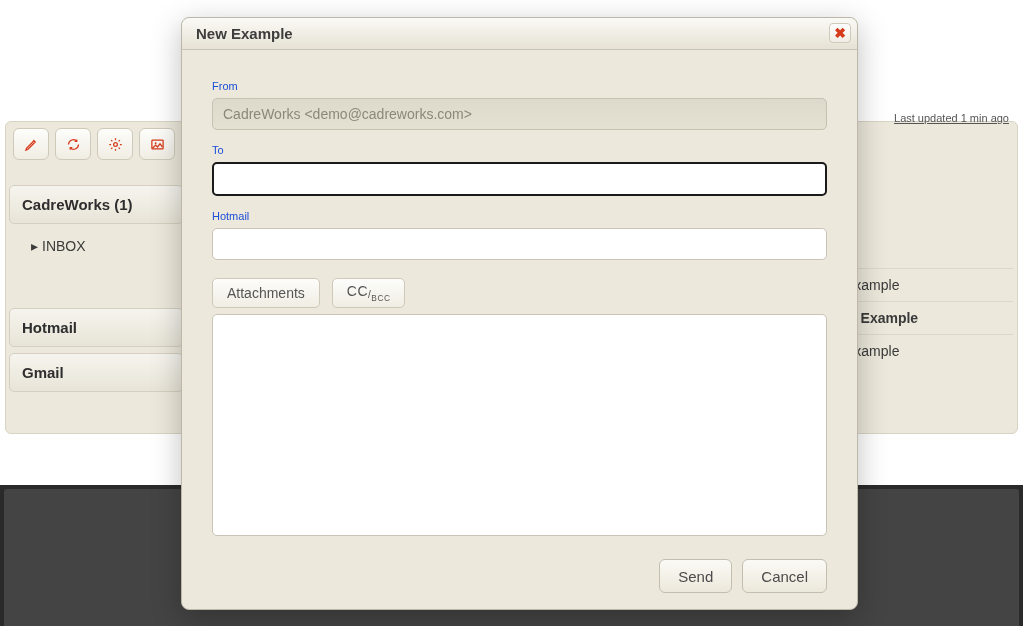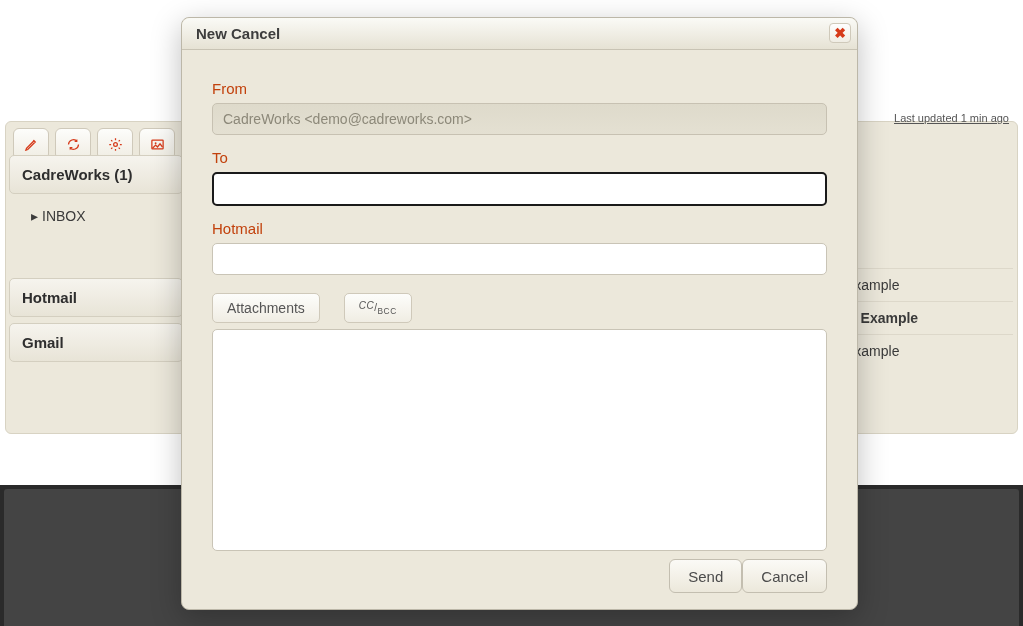--- a/index.html
+++ b/index.html
@@ -3,48 +3,48 @@
 <meta charset="utf-8">
 <style>
   html,body{margin:0;padding:0;width:1023px;height:626px;font-family:"Helvetica Neue",Helvetica,Arial,sans-serif;background:#fff;overflow:hidden;}
   *{box-sizing:border-box;}
   .page{position:relative;width:1023px;height:626px;}
   .bg-region{position:absolute;left:5px;top:121px;right:5px;height:313px;background:#ece8db;border:1px solid #d8d3c3;border-radius:6px;}
   .toolbar{position:absolute;left:9px;top:124px;display:flex;gap:6px;padding:4px;}
   .tool-btn{width:36px;height:32px;border:1px solid #cfc9ba;border-radius:6px;background:linear-gradient(#fdfdfb,#f0ede3);display:flex;align-items:center;justify-content:center;cursor:pointer;}
   .tool-btn svg{width:15px;height:15px;}
   .last-updated{position:absolute;right:14px;top:112px;font-size:11px;color:#555;text-decoration:underline;}
-  .sidebar{position:absolute;left:9px;top:155px;width:174px;}
+  .sidebar{position:absolute;left:9px;top:185px;width:174px;}
   .acct-head{background:linear-gradient(#f6f4ee,#e8e4d7);border:1px solid #d4cfc0;border-radius:5px;padding:10px 12px;font-weight:700;font-size:15px;color:#2e2e2e;margin-top:6px;cursor:pointer;}
   .acct-head.first{margin-top:0;}
   .folder{padding:14px 22px;font-size:14px;color:#3b3b3b;display:flex;align-items:center;cursor:pointer;}
   .folder .tri{margin-right:4px;}
   .maillist{position:absolute;right:10px;top:168px;width:168px;line-height:1;}
   .mail-head{height:100px;}
   .mail-row{height:33px;padding-top:9px;font-size:14px;color:#3a3a3a;border-top:1px solid #ddd8ca;}
   .mail-row.bold{font-weight:700;}
   .footer-bar{position:absolute;left:0;right:0;top:485px;height:141px;background:#2a2a2a;}
   .footer-inner{position:absolute;left:4px;right:4px;top:4px;bottom:0;background:#444;border-radius:3px 3px 0 0;}
   
   .modal{position:absolute;left:181px;top:17px;width:677px;height:593px;background:#ece8db;border:1px solid #bcb7a8;border-radius:8px;box-shadow:0 8px 30px rgba(0,0,0,.25);}
   .modal-titlebar{height:32px;background:linear-gradient(#fafaf6,#e6e2d4);border-bottom:1px solid #c8c3b4;border-radius:8px 8px 0 0;display:flex;align-items:center;padding:0 14px;position:relative;}
   .modal-title{font-size:15px;font-weight:600;color:#3d3d3d;}
   .modal-close{position:absolute;right:6px;top:5px;width:22px;height:20px;border:1px solid #cfc9ba;border-radius:4px;background:linear-gradient(#fefefe,#f0ede4);display:flex;align-items:center;justify-content:center;color:#d63a1a;font-weight:700;font-size:14px;line-height:1;cursor:pointer;}
   .modal-body{padding:30px 30px 0;}
-  .frm-label{font-size:15px;color:#c2410c;margin-bottom:6px;}
+  .frm-label{font-size:11px;color:#1d4ed8;margin-bottom:6px;}
   .frm-input{width:100%;height:32px;border:1px solid #c9c4b6;border-radius:5px;padding:0 10px;font-size:14px;color:#555;background:#fff;}
   .frm-input.readonly{background:linear-gradient(#dedacb,#e4e0d2);color:#8c8879;border-color:#c7c1b2;}
   .frm-input.focus{border:2px solid #1a1a1a;height:34px;}
   .row{margin-bottom:14px;}
-  .btn-row{display:flex;gap:24px;margin-top:18px;margin-bottom:6px;}
+  .btn-row{display:flex;gap:12px;margin-top:18px;margin-bottom:6px;}
   .small-btn{height:30px;padding:0 14px;border:1px solid #cfc9ba;border-radius:5px;background:linear-gradient(#fdfdfb,#f0ede3);font-size:14px;color:#555;display:flex;align-items:center;cursor:pointer;}
   .small-btn .ccbcc{font-size:10px;letter-spacing:.5px;}
-  .small-btn .ccbcc sup{font-size:10px;vertical-align:2px;font-style:italic;}
+  .small-btn .ccbcc sup{font-size:14px;vertical-align:2px;}
   .body-area{width:100%;height:222px;border:1px solid #c9c4b6;border-radius:5px;background:#fff;padding:8px;font-size:14px;resize:none;}
-  .modal-footer{position:absolute;right:30px;bottom:16px;display:flex;justify-content:space-between;}
+  .modal-footer{position:absolute;right:30px;bottom:16px;display:flex;gap:10px;justify-content:space-between;}
   .action-btn{height:34px;padding:0 18px;border:1px solid #c3beb0;border-radius:6px;background:linear-gradient(#fbfaf6,#ece8db);font-size:15px;color:#4b4b4b;cursor:pointer;}
 </style>
 </head>
 <body>
 <div class="page">
 
 <div class="bg-region"></div>
 
 <div class="toolbar">
   <div class="tool-btn">
@@ -91,21 +91,21 @@
   <div class="mail-row bold">je Example</div>
   <div class="mail-row">Example</div>
 </div>
 
 <div class="footer-bar">
   <div class="footer-inner"></div>
 </div>
 
 <div class="modal">
   <div class="modal-titlebar">
-    <span class="modal-title">New Cancel</span>
+    <span class="modal-title">New Example</span>
     <div class="modal-close">
       <span>✖</span>
     </div>
   </div>
   <div class="modal-body">
     <div class="row">
       <div class="frm-label">From</div>
       <input class="frm-input readonly" readonly="" value="CadreWorks &lt;demo@cadreworks.com&gt;" style="">
     </div>
     <div class="row">

